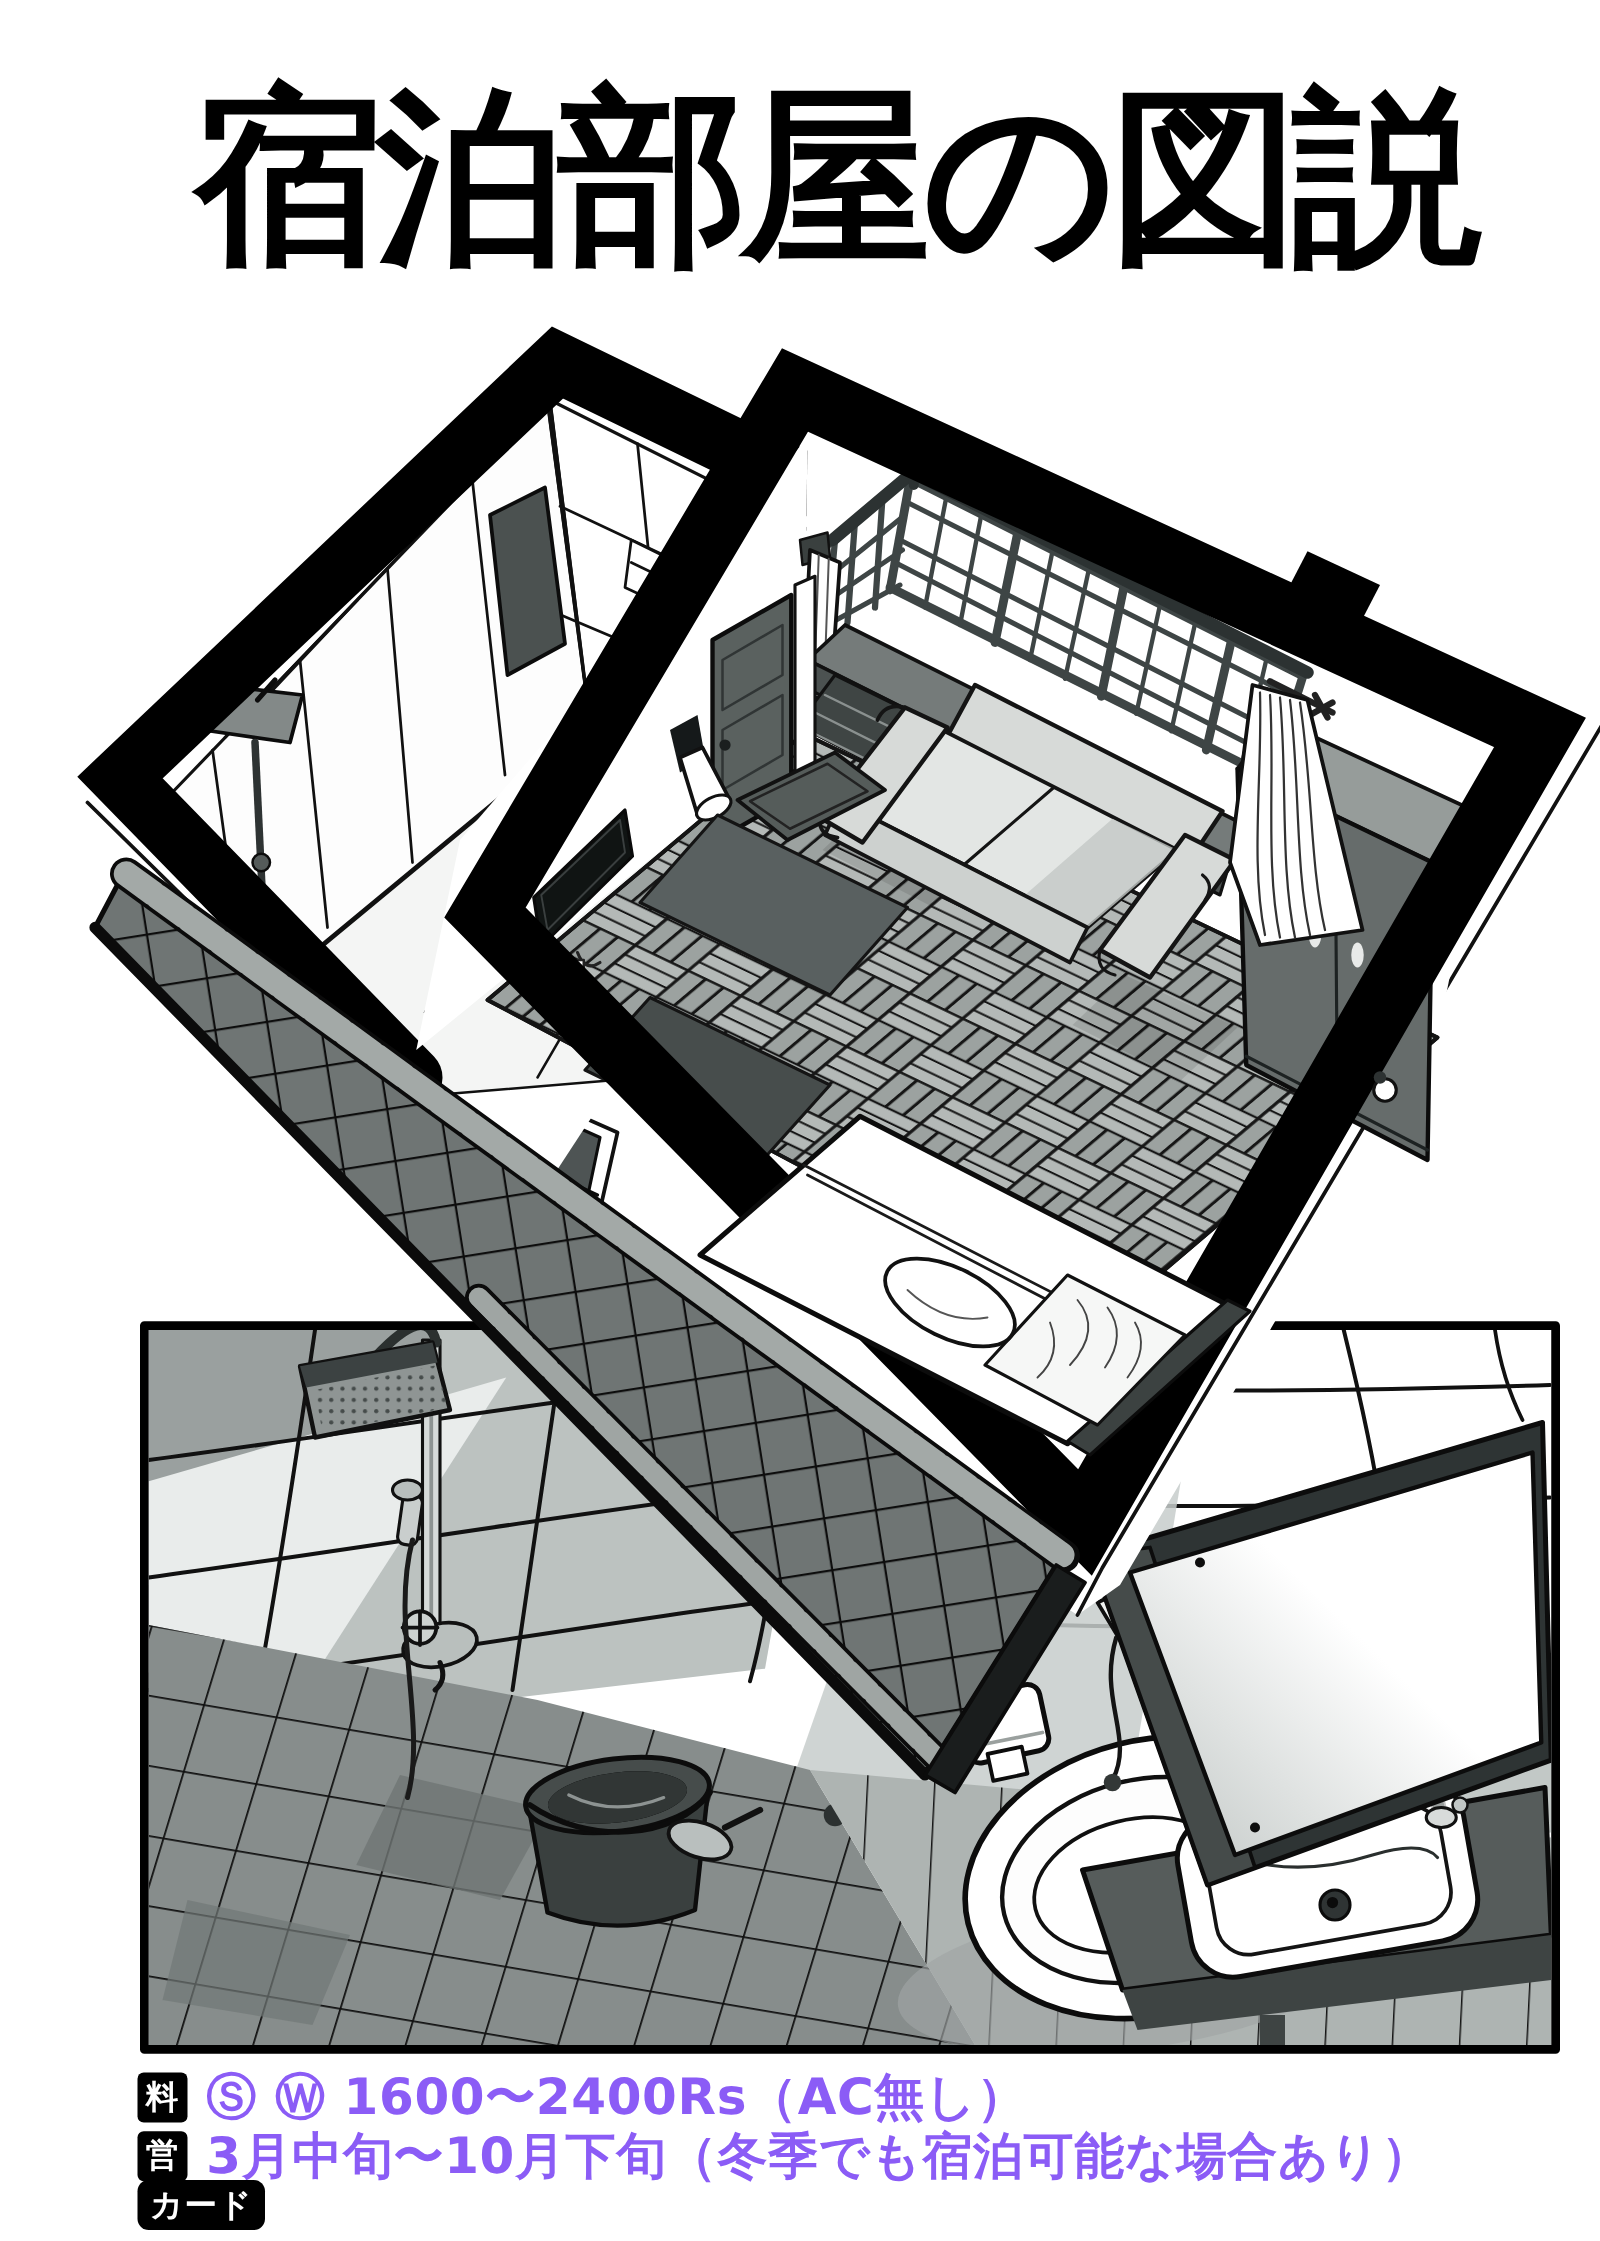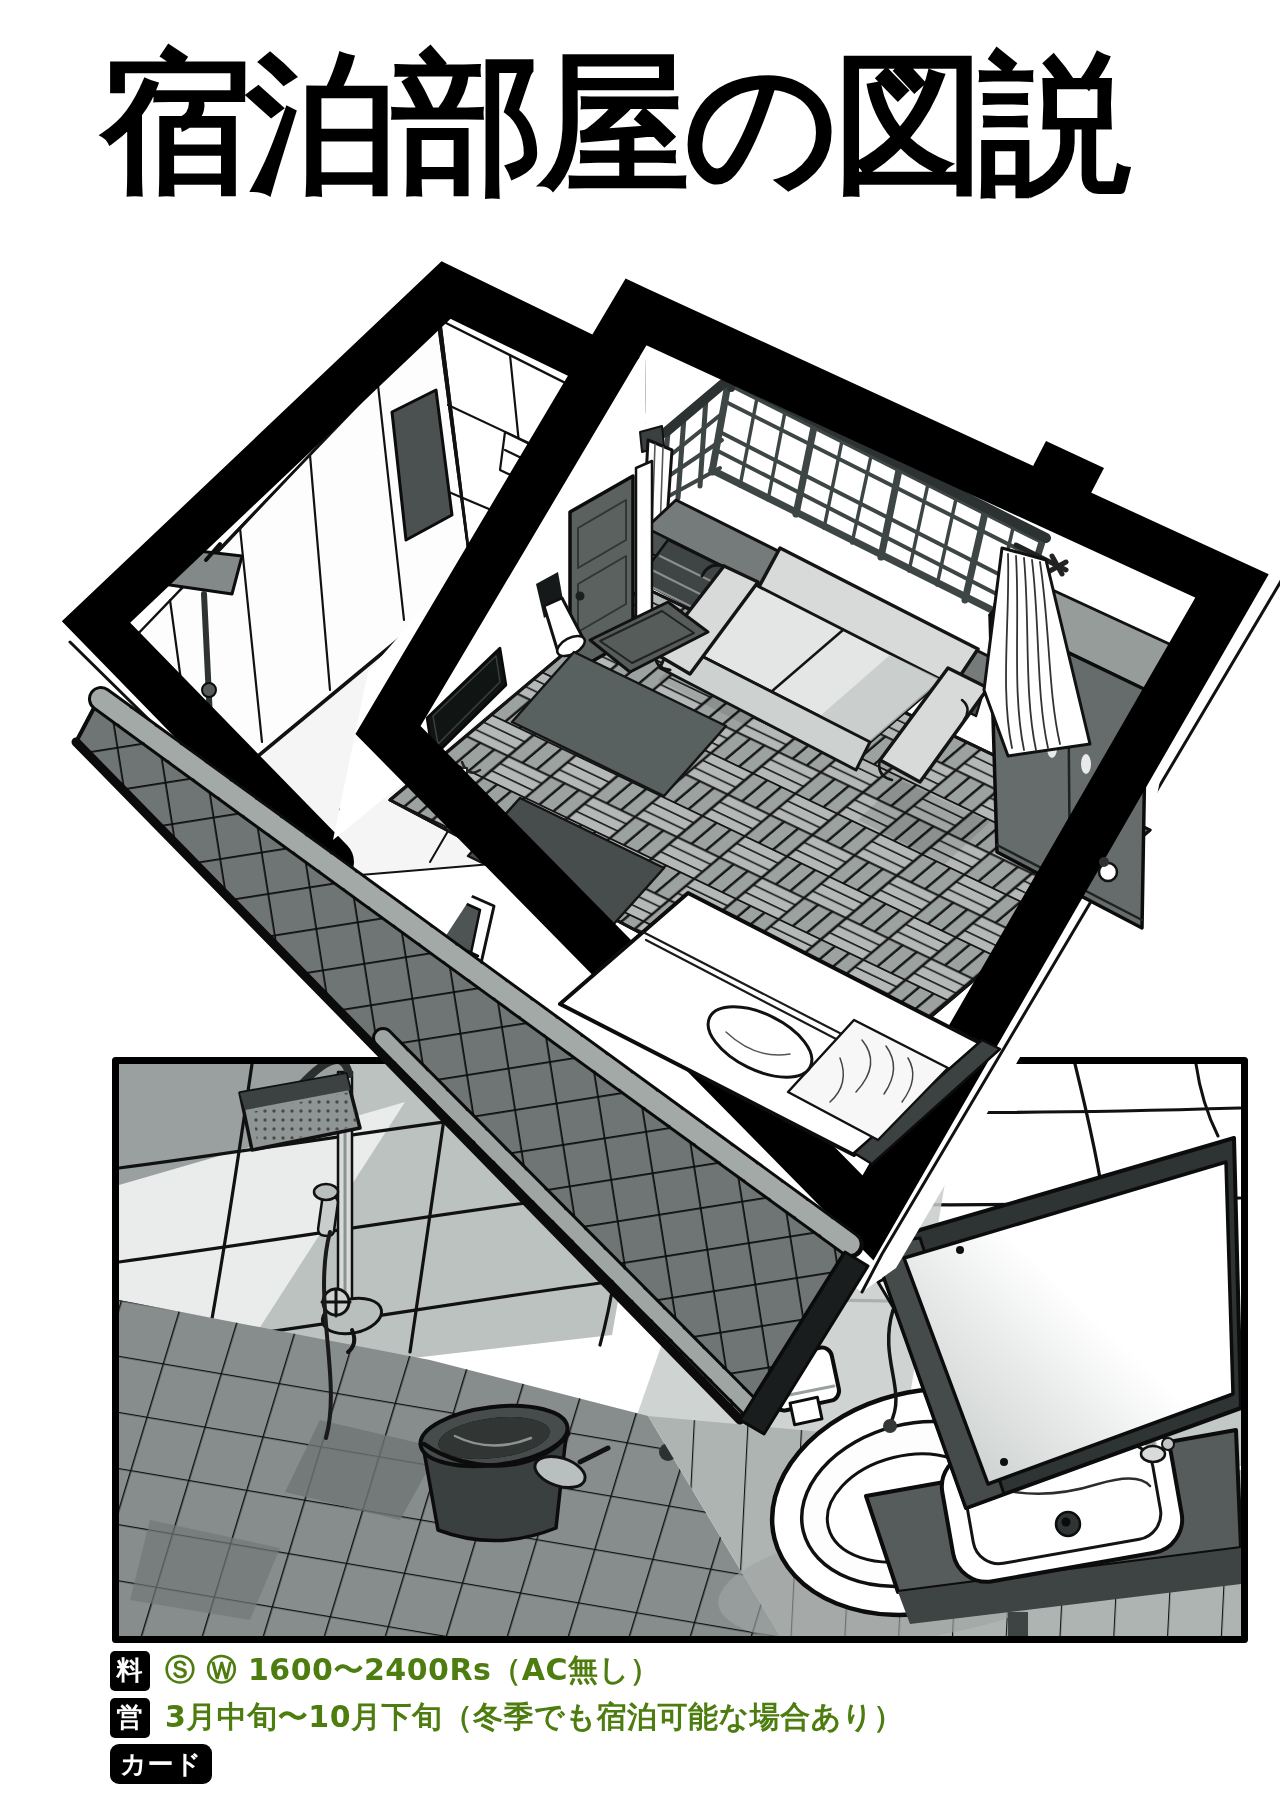--- a/index.html
+++ b/index.html
@@ -1,27 +1,27 @@
 <!DOCTYPE html>
 <html><head>
 <meta charset="utf-8">
 <style>
   html,body{margin:0;padding:0;background:#ffffff;}
   #page{position:relative;width:1280px;height:1793px;background:#fff;overflow:hidden;
         font-family:"DejaVu Sans",sans-serif;}
-  #title{position:absolute;left:50%;transform:translateX(-50%);top:40px;width:1080px;
-         font-size:152px;line-height:1.1;font-weight:900;color:#000;text-align:left;
+  #title{position:absolute;left:50%;transform:translateX(-50%);top:58px;width:1080px;
+         font-size:152px;line-height:1.1;font-weight:900;color:#000;text-align:right;
          letter-spacing:-6px;white-space:nowrap;}
   #art{position:absolute;left:0;top:0;}
   .inforow{position:absolute;left:110px;display:flex;align-items:center;gap:15px;}
   .badge{background:#000;color:#fff;font-weight:bold;font-size:26px;
          min-width:40px;height:40px;display:flex;align-items:center;justify-content:center;
          border-radius:5px;letter-spacing:1px;}
   .badge.wide{padding:0 10px;border-radius:9px;}
-  .infotext{font-size:30px;font-weight:bold;color:#4d7c0f;letter-spacing:0.5px;white-space:nowrap;}
+  .infotext{font-size:40px;font-weight:bold;color:#8b5cf6;letter-spacing:0.5px;white-space:nowrap;}
   svg *{vector-effect:none;}
 </style>
 </head>
 <body>
 
 <div id="page">
 
   <div id="title">宿泊部屋の図説</div>
 
   <svg id="art" width="1280" height="1793" viewBox="0 0 1280 1793" stroke-linejoin="round" stroke-linecap="round">

